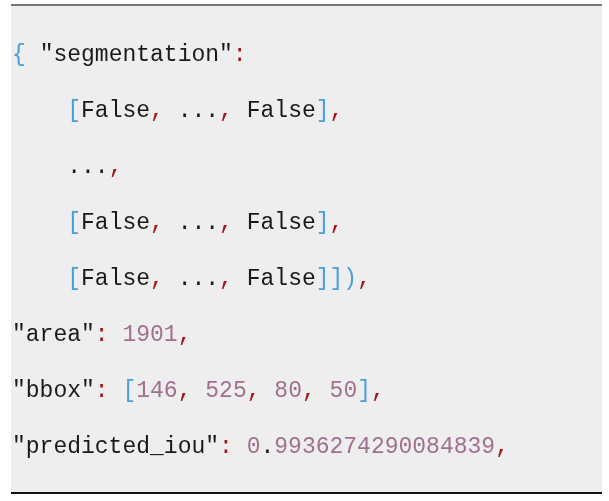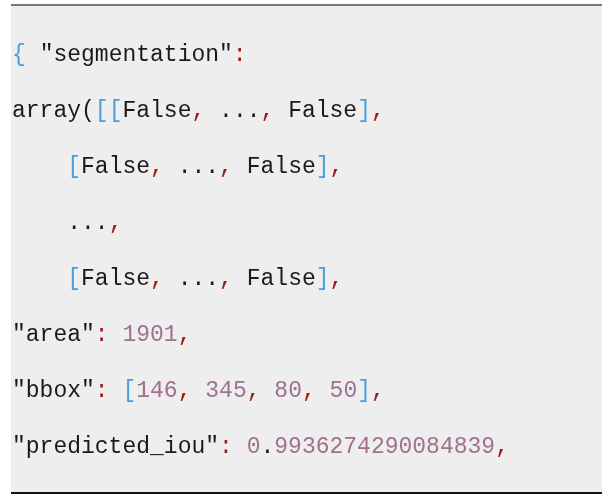--- a/index.html
+++ b/index.html
@@ -29,26 +29,26 @@
   .n { color: #a0708e; margin-top: 28px; }
   .k { color: #1a1a1a; }
   .d { color: #1a1a1a; }
 </style>
 </head>
 <body>
 
 <div class="code-box">
 <div class="code">
 <span class="line"><span class="br">{</span> <span class="k">"segmentation"</span><span class="p">:</span></span>
-<span class="line"><span class="k">array(</span><span class="br">[[</span><span class="k">False</span><span class="p">,</span> <span class="k">...</span><span class="p">,</span> <span class="k">False</span><span class="br">]</span><span class="p">,</span></span>
 <span class="line">    <span class="br">[</span><span class="k">False</span><span class="p">,</span> <span class="k">...</span><span class="p">,</span> <span class="k">False</span><span class="br">]</span><span class="p">,</span></span>
 <span class="line">    <span class="k">...</span><span class="p">,</span></span>
 <span class="line">    <span class="br">[</span><span class="k">False</span><span class="p">,</span> <span class="k">...</span><span class="p">,</span> <span class="k">False</span><span class="br">]</span><span class="p">,</span></span>
+<span class="line">    <span class="br">[</span><span class="k">False</span><span class="p">,</span> <span class="k">...</span><span class="p">,</span> <span class="k">False</span><span class="br">]])</span><span class="k"></span><span class="p">,</span></span>
 <span class="line"><span class="k">"area"</span><span class="p">:</span> <span class="n">1901</span><span class="p">,</span></span>
-<span class="line"><span class="k">"bbox"</span><span class="p">:</span> <span class="br">[</span><span class="n">146</span><span class="p">,</span> <span class="n">345</span><span class="p">,</span> <span class="n">80</span><span class="p">,</span> <span class="n">50</span><span class="br">]</span><span class="p">,</span></span>
+<span class="line"><span class="k">"bbox"</span><span class="p">:</span> <span class="br">[</span><span class="n">146</span><span class="p">,</span> <span class="n">525</span><span class="p">,</span> <span class="n">80</span><span class="p">,</span> <span class="n">50</span><span class="br">]</span><span class="p">,</span></span>
 <span class="line"><span class="k">"predicted_iou"</span><span class="p">:</span> <span class="n">0</span><span class="d">.</span><span class="n">9936274290084839</span><span class="p">,</span></span>
 
 
 
 
 
 
 
 
 </div>

